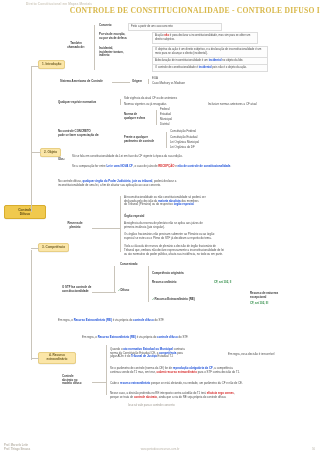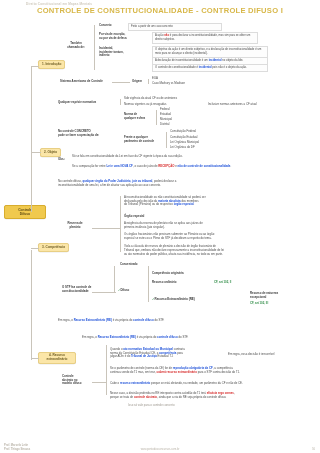--- a/index.html
+++ b/index.html
@@ -10,23 +10,23 @@
   }
   .page{position:absolute;inset:0;}
 
   
   .kicker{
     position:absolute;left:26px;top:1.5px;
     font-size:3.1px;letter-spacing:.15px;color:#cfc9bd;font-weight:600;
     white-space:nowrap;
   }
   .title{
-    position:absolute;left:0;right:0;top:6px;text-align:center;
+    position:absolute;left:0;right:0;top:6px;text-align:right;
     font-size:7.6px;font-weight:700;letter-spacing:.25px;
-    color:#d8b84a;white-space:nowrap;
+    color:#d8b84a;white-space:nowrap;font-family:Liberation Serif, serif;
   }
 
   
   .lbl{position:absolute;font-size:2.85px;line-height:1.32;color:#4a4a4a;white-space:pre-line;}
   .lbl.b{font-weight:700;color:#3a3a3a;}
   .node{
     position:absolute;border-radius:2px;padding:1.4px 3px;
     font-size:3.1px;font-weight:700;color:#6b5a22;white-space:nowrap;
     box-shadow:0 .3px .6px rgba(0,0,0,.18);
   }

